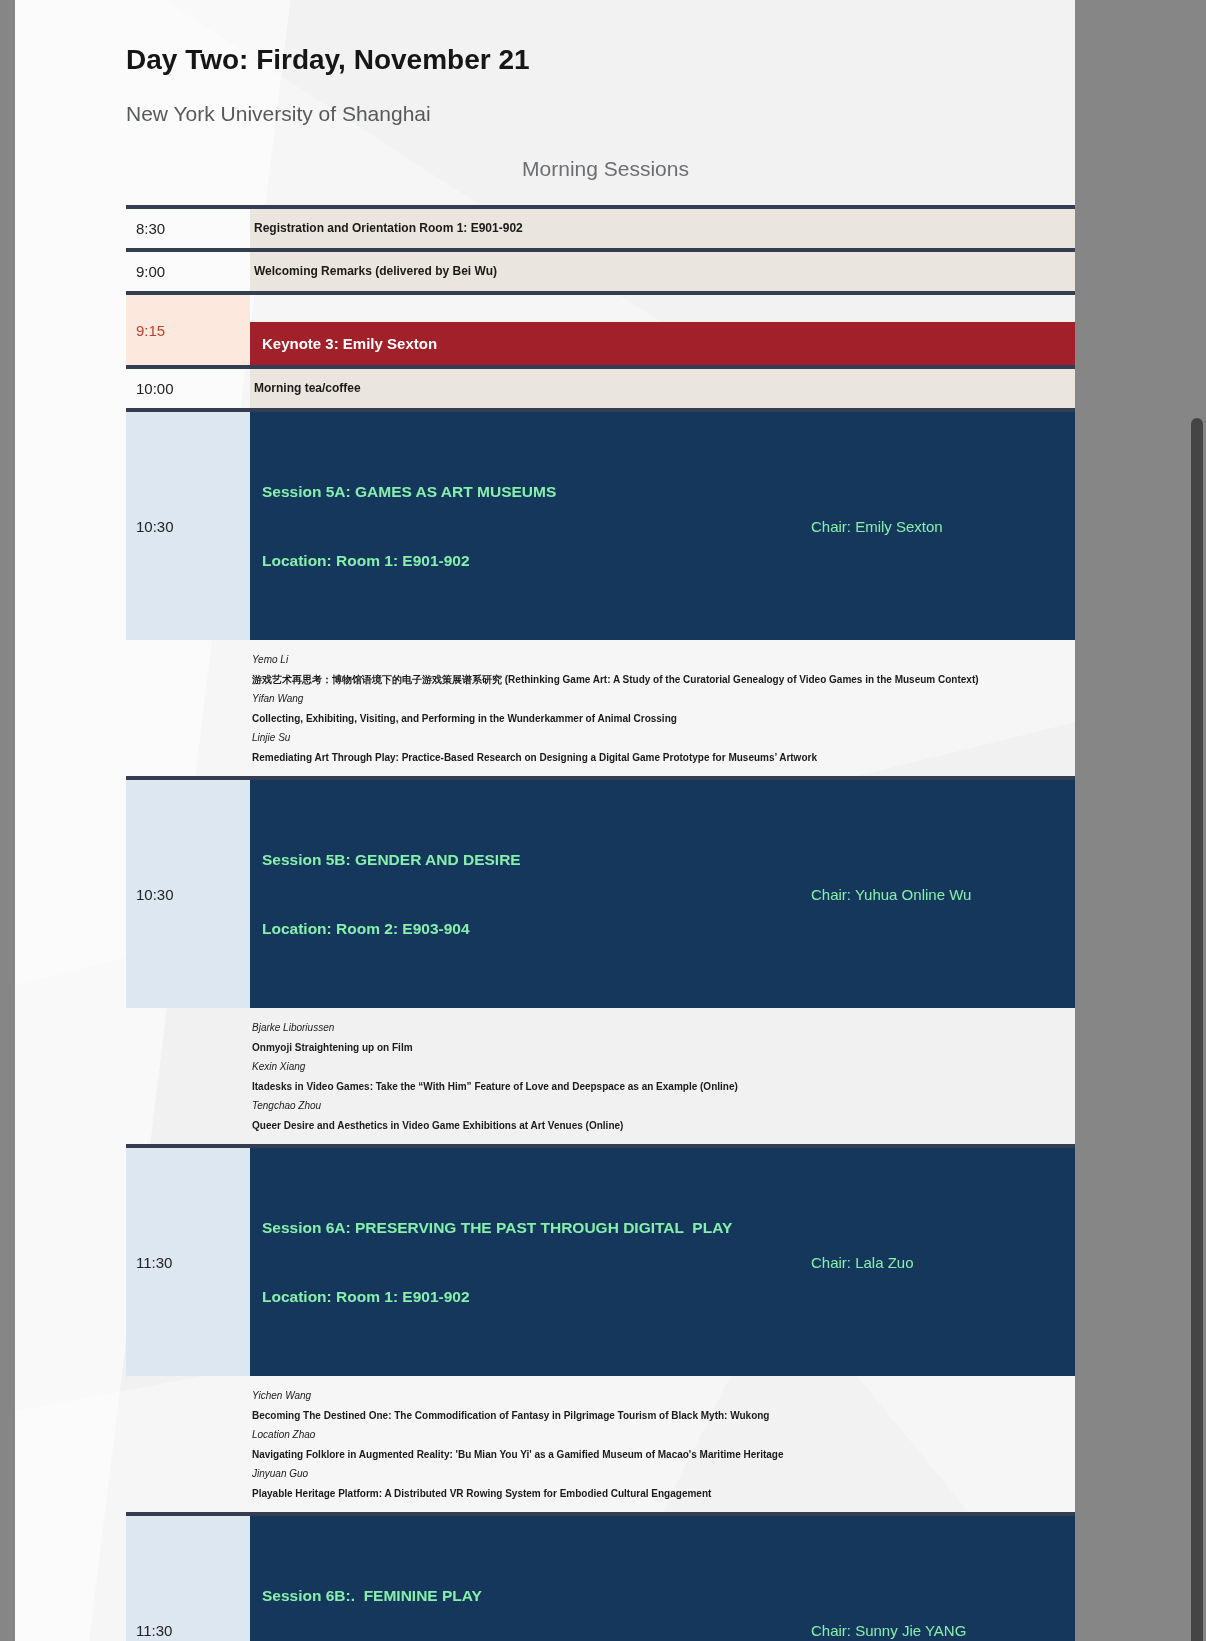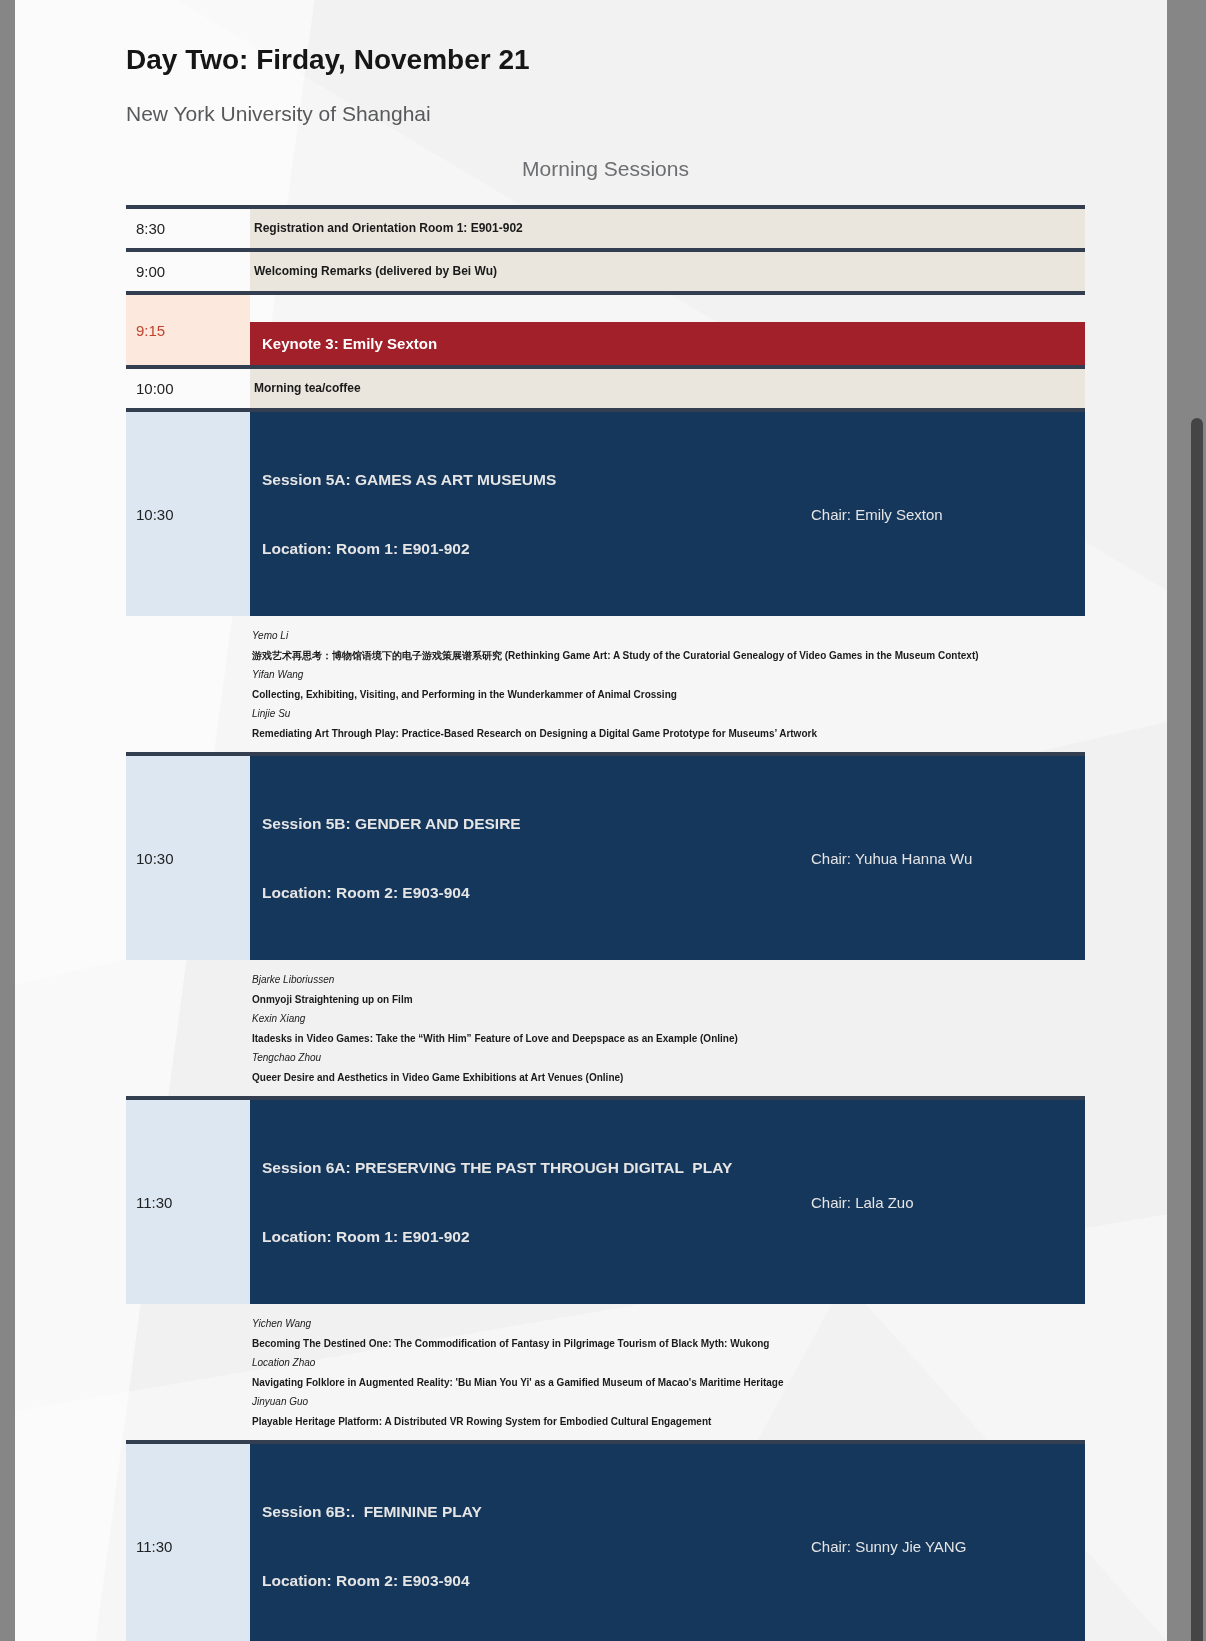--- a/index.html
+++ b/index.html
@@ -3,21 +3,21 @@
 <meta charset="utf-8">
 <style>
   html,body{margin:0;padding:0;}
   body{
     width:1206px;height:1641px;position:relative;overflow:hidden;
     background:#868686;
     font-family:"Liberation Sans", sans-serif;
     -webkit-font-smoothing:antialiased;
   }
   .page{
-    position:absolute;left:15px;top:0;width:1152px;height:1641px;
+    position:absolute;left:15px;top:0;width:1060px;height:1641px;
     background:#f6f6f6;overflow:hidden;
   }
   .facet{position:absolute;inset:0;pointer-events:none;}
   .facet-a{clip-path:polygon(14% 0,100% 0,100% 36%);background:rgba(0,0,0,0.015);}
   .facet-b{clip-path:polygon(0 60%,100% 44%,100% 74%,0 86%);background:rgba(0,0,0,0.018);}
   .facet-c{clip-path:polygon(0 0,26% 0,7% 100%,0 100%);background:rgba(255,255,255,0.55);}
   .facet-d{clip-path:polygon(55% 100%,72% 78%,100% 100%);background:rgba(0,0,0,0.015);}
 
   .content{position:relative;margin-left:111px;width:959px;}
 
@@ -31,22 +31,22 @@
          display:flex;align-items:center;font-size:15px;color:#222;}
   .ccell{flex:1;box-sizing:border-box;}
 
   .row.simple .ccell{background:var(--beige,#eae6de);font-weight:700;font-size:12px;
                      padding:9px 4px;line-height:21px;color:#1a1a1a;display:flex;align-items:center;}
   .row.keynote .tcell{background:var(--pink,#fce8dc);color:var(--redtext,#c0432f);}
   .row.keynote .ccell{background:var(--red,#a22029);color:#ffffff;font-weight:700;font-size:15px;
                       padding:11px 12px;line-height:21px;display:flex;align-items:center;margin-top:27px;}
 
   .row.session .tcell{background:var(--blue,#dce7f1);}
-  .row.session .ccell{background:var(--navy,#16375c);color:#e5e5e5;display:flex;align-items:center;
-                      padding:10px 12px;}
+  .row.session .ccell{background:var(--navy,#16375c);color:#86efac;display:flex;align-items:center;
+                      padding:22px 12px;}
   .session-titles{flex:1;font-weight:700;font-size:15.5px;line-height:23px;white-space:pre-wrap;}
   .session-chair{width:262px;min-width:262px;font-size:15px;font-weight:400;line-height:19px;}
 
   .papers{margin-left:126px;padding:10px 45px 9px 0;font-size:10px;line-height:19.5px;color:#1a1a1a;}
   .authors{font-style:italic;}
   .ptitle{font-weight:700;white-space:pre-wrap;}
 
   .scroll-track{position:absolute;right:0;top:0;width:18px;height:1641px;background:#868686;}
   .scroll-thumb{position:absolute;right:3px;top:418px;width:12px;height:1240px;
                 background:#454545;border-radius:7px 7px 0 0;}
@@ -110,21 +110,21 @@
       </div>
 
       <div class="session-block">
         <div class="row session">
           <div class="tcell">10:30</div>
           <div class="ccell">
             <div class="session-titles">
               <div>Session 5B: GENDER AND DESIRE</div>
               <div>Location: Room 2: E903-904</div>
             </div>
-            <div class="session-chair">Chair: Yuhua Hanna Wu</div>
+            <div class="session-chair">Chair: Yuhua Online Wu</div>
           </div>
         </div>
         <div class="papers">
           <div class="authors">Bjarke Liboriussen</div>
           <div class="ptitle">Onmyoji Straightening up on Film</div>
           <div class="authors">Kexin Xiang</div>
           <div class="ptitle">Itadesks in Video Games: Take the “With Him” Feature of Love and Deepspace as an Example (Online)</div>
           <div class="authors">Tengchao Zhou</div>
           <div class="ptitle">Queer Desire and Aesthetics in Video Game Exhibitions at Art Venues (Online)</div>
         </div>

